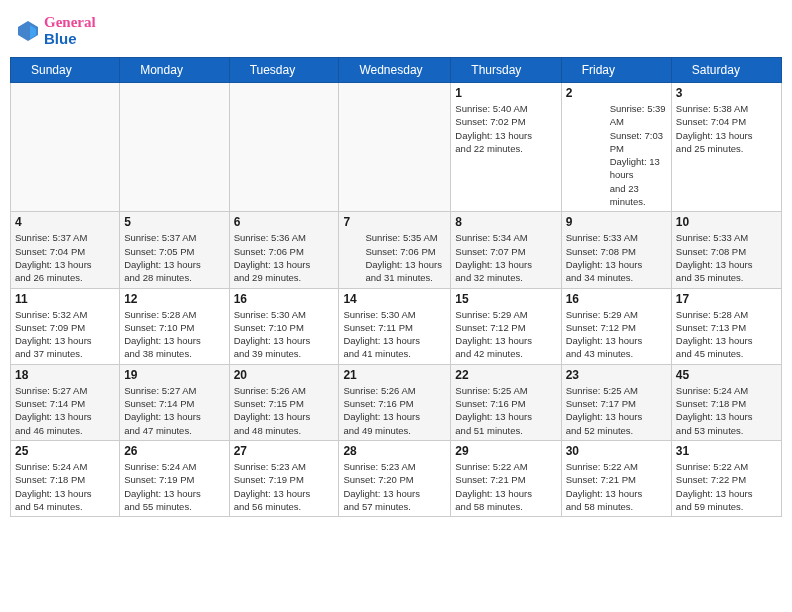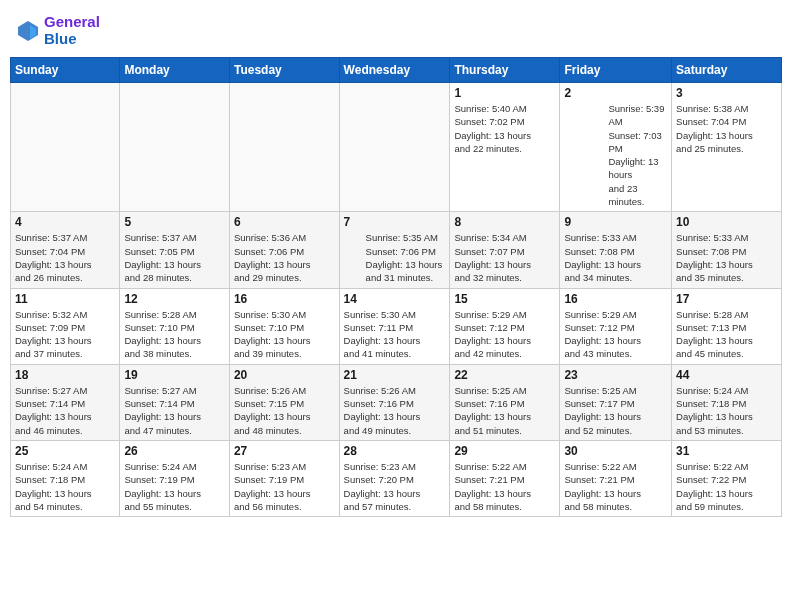--- a/index.html
+++ b/index.html
@@ -22,21 +22,22 @@
       align-items: center;
     }
     .logo-text {
       display: flex;
       flex-direction: column;
       line-height: 1.1;
     }
     .logo-general {
       font-size: 15px;
       font-weight: bold;
-      color: #6d28d9;
+      color: #ec4899;
+      font-family: Liberation Serif, serif;
     }
     .logo-blue {
       font-size: 15px;
       font-weight: bold;
       color: #1565c0;
     }
     .logo-icon {
       width: 24px;
       height: 24px;
       margin-right: 4px;
@@ -55,22 +56,22 @@
     }
     .calendar {
       width: 100%;
       border-collapse: collapse;
       border: 1px solid #ccc;
     }
     .calendar th {
       background: #1565c0;
       color: #fff;
       font-size: 12px;
-      font-weight: bold;
-      padding: 5px 4px;
+      font-weight: normal;
+      padding: 5px 20px;
       text-align: left;
       border: 1px solid #1555a0;
     }
     .calendar td {
       vertical-align: top;
       border: 1px solid #ccc;
       padding: 3px 4px;
       width: 113px;
       min-height: 80px;
       background: #fff;
@@ -293,21 +294,21 @@
 and 51 minutes.</div>
         </td>
         <td>
           <span class="day-num">23</span>
           <div class="day-info" style="white-space: pre-line;">Sunrise: 5:25 AM
 Sunset: 7:17 PM
 Daylight: 13 hours
 and 52 minutes.</div>
         </td>
         <td>
-          <span class="day-num">44</span>
+          <span class="day-num">45</span>
           <div class="day-info" style="white-space: pre-line;">Sunrise: 5:24 AM
 Sunset: 7:18 PM
 Daylight: 13 hours
 and 53 minutes.</div>
         </td>
       </tr>
       <tr>
         <td>
           <span class="day-num">25</span>
           <div class="day-info" style="white-space: pre-line;">Sunrise: 5:24 AM

